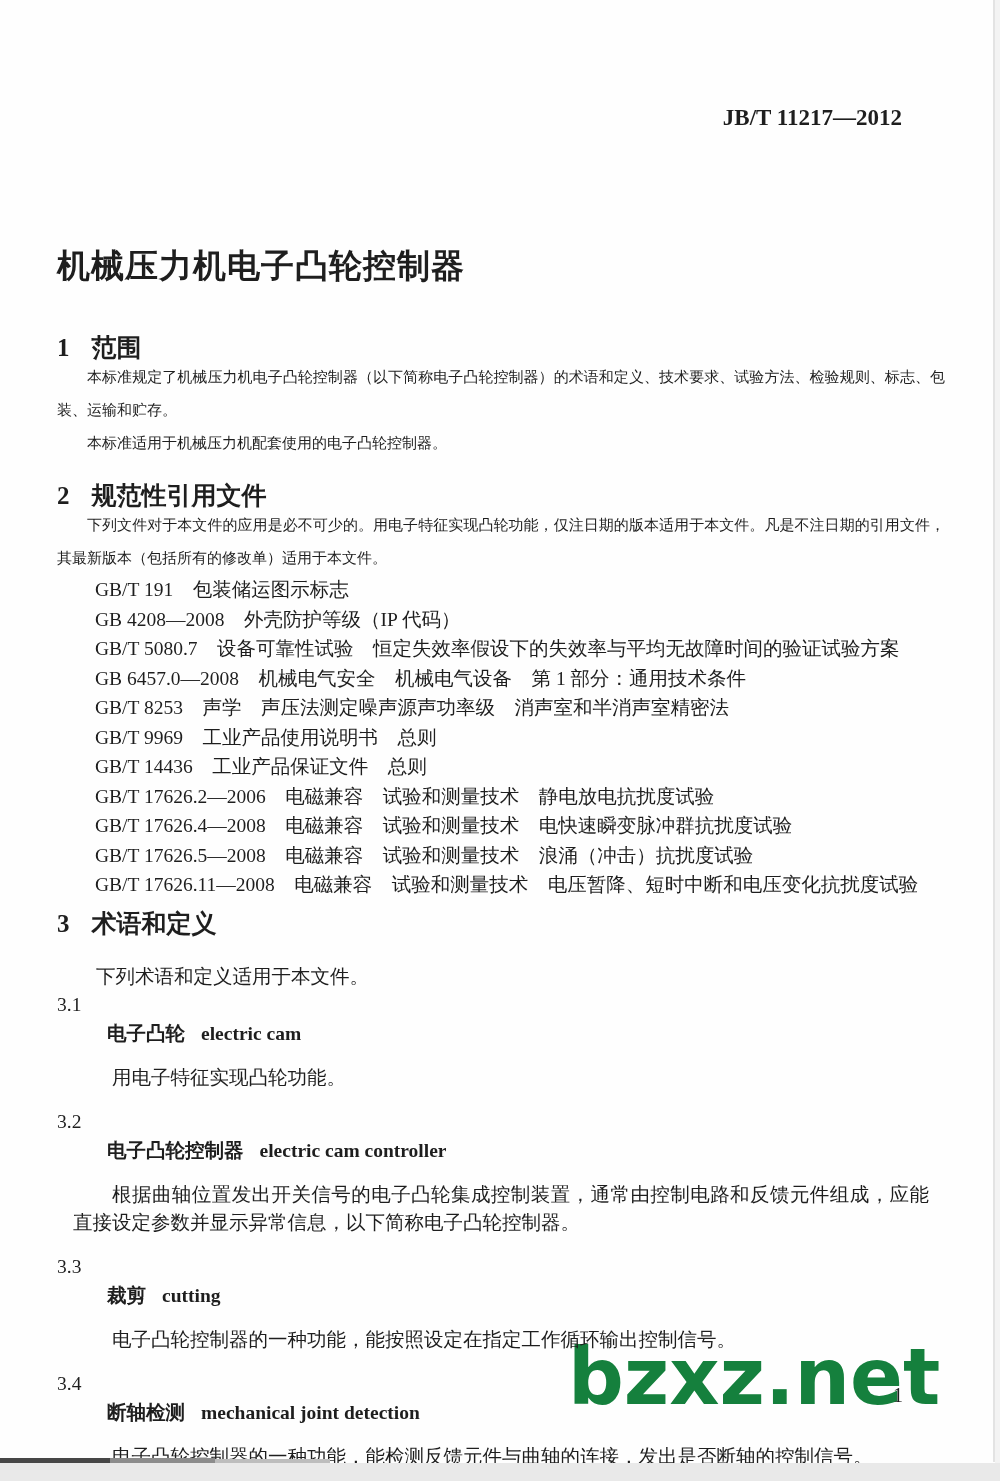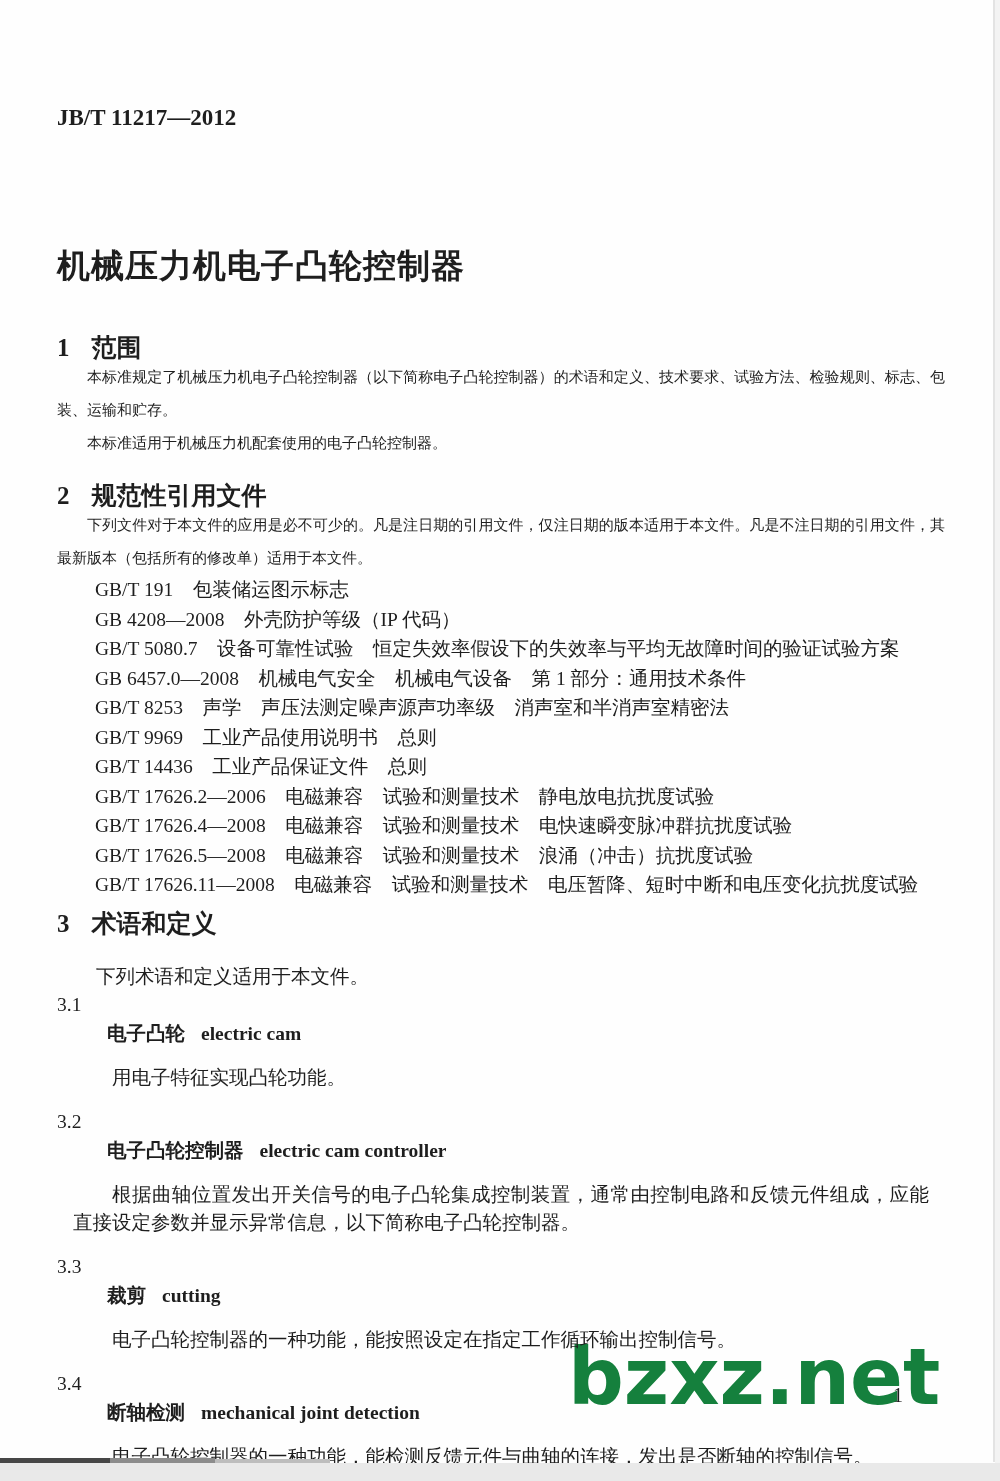--- a/index.html
+++ b/index.html
@@ -11,21 +11,21 @@
     overflow: hidden;
     font-family: "Liberation Serif", serif;
     color: #1e1e1e;
   }
   .content {
     position: relative;
     z-index: 2;
     padding: 104px 55px 0 57px;
   }
   .doc-header {
-    text-align: left;
+    text-align: right;
     padding-right: 43px;
     font-weight: bold;
     font-size: 23px;
     line-height: 28px;
     font-family: "Liberation Serif", serif;
   }
   .doc-title {
     margin-top: 112px;
     text-align: left;
     font-family: "Liberation Sans", sans-serif;
@@ -122,21 +122,21 @@
 
     <div class="doc-title">机械压力机电子凸轮控制器</div>
 
     <h2 class="section-heading h1"><span class="num">1</span><span>范围</span></h2>
 
     <p class="body-para mt-first">本标准规定了机械压力机电子凸轮控制器（以下简称电子凸轮控制器）的术语和定义、技术要求、试验方法、检验规则、标志、包装、运输和贮存。</p>
     <p class="body-para">本标准适用于机械压力机配套使用的电子凸轮控制器。</p>
 
     <h2 class="section-heading h2"><span class="num">2</span><span>规范性引用文件</span></h2>
 
-    <p class="body-para mt-intro">下列文件对于本文件的应用是必不可少的。凡是注日期的引用文件，仅注日期的版本适用于本文件。凡是不注日期的引用文件，其最新版本（包括所有的修改单）适用于本文件。</p>
+    <p class="body-para mt-intro">下列文件对于本文件的应用是必不可少的。用电子特征实现凸轮功能，仅注日期的版本适用于本文件。凡是不注日期的引用文件，其最新版本（包括所有的修改单）适用于本文件。</p>
 
     <div class="ref-list">
       <div class="ref-item">GB/T 191　包装储运图示标志</div>
       <div class="ref-item">GB 4208—2008　外壳防护等级（IP 代码）</div>
       <div class="ref-item">GB/T 5080.7　设备可靠性试验　恒定失效率假设下的失效率与平均无故障时间的验证试验方案</div>
       <div class="ref-item">GB 6457.0—2008　机械电气安全　机械电气设备　第 1 部分：通用技术条件</div>
       <div class="ref-item">GB/T 8253　声学　声压法测定噪声源声功率级　消声室和半消声室精密法</div>
       <div class="ref-item">GB/T 9969　工业产品使用说明书　总则</div>
       <div class="ref-item">GB/T 14436　工业产品保证文件　总则</div>
       <div class="ref-item">GB/T 17626.2—2006　电磁兼容　试验和测量技术　静电放电抗扰度试验</div>

